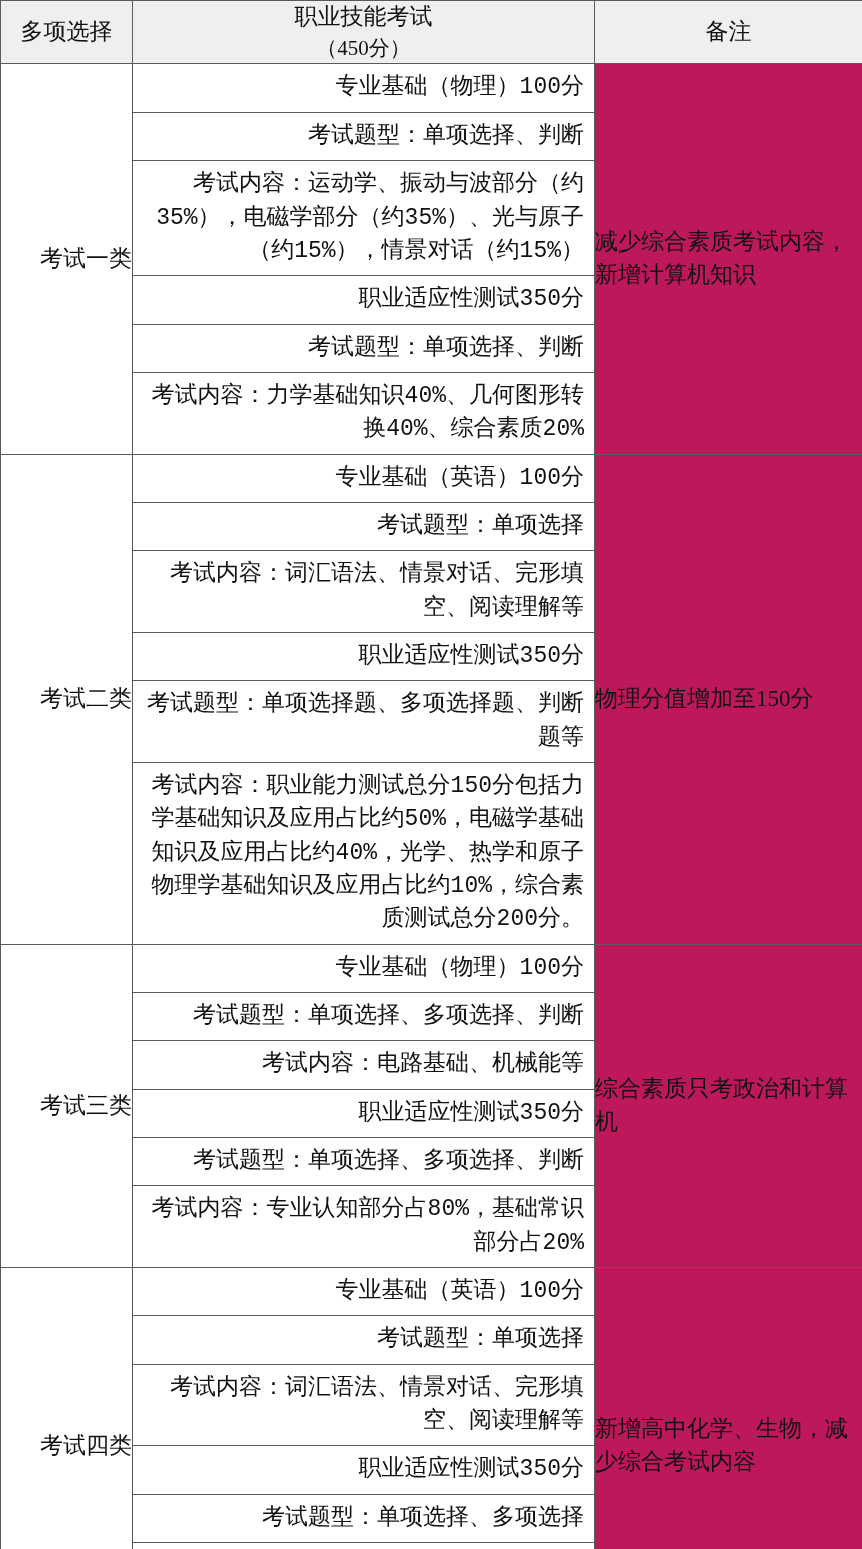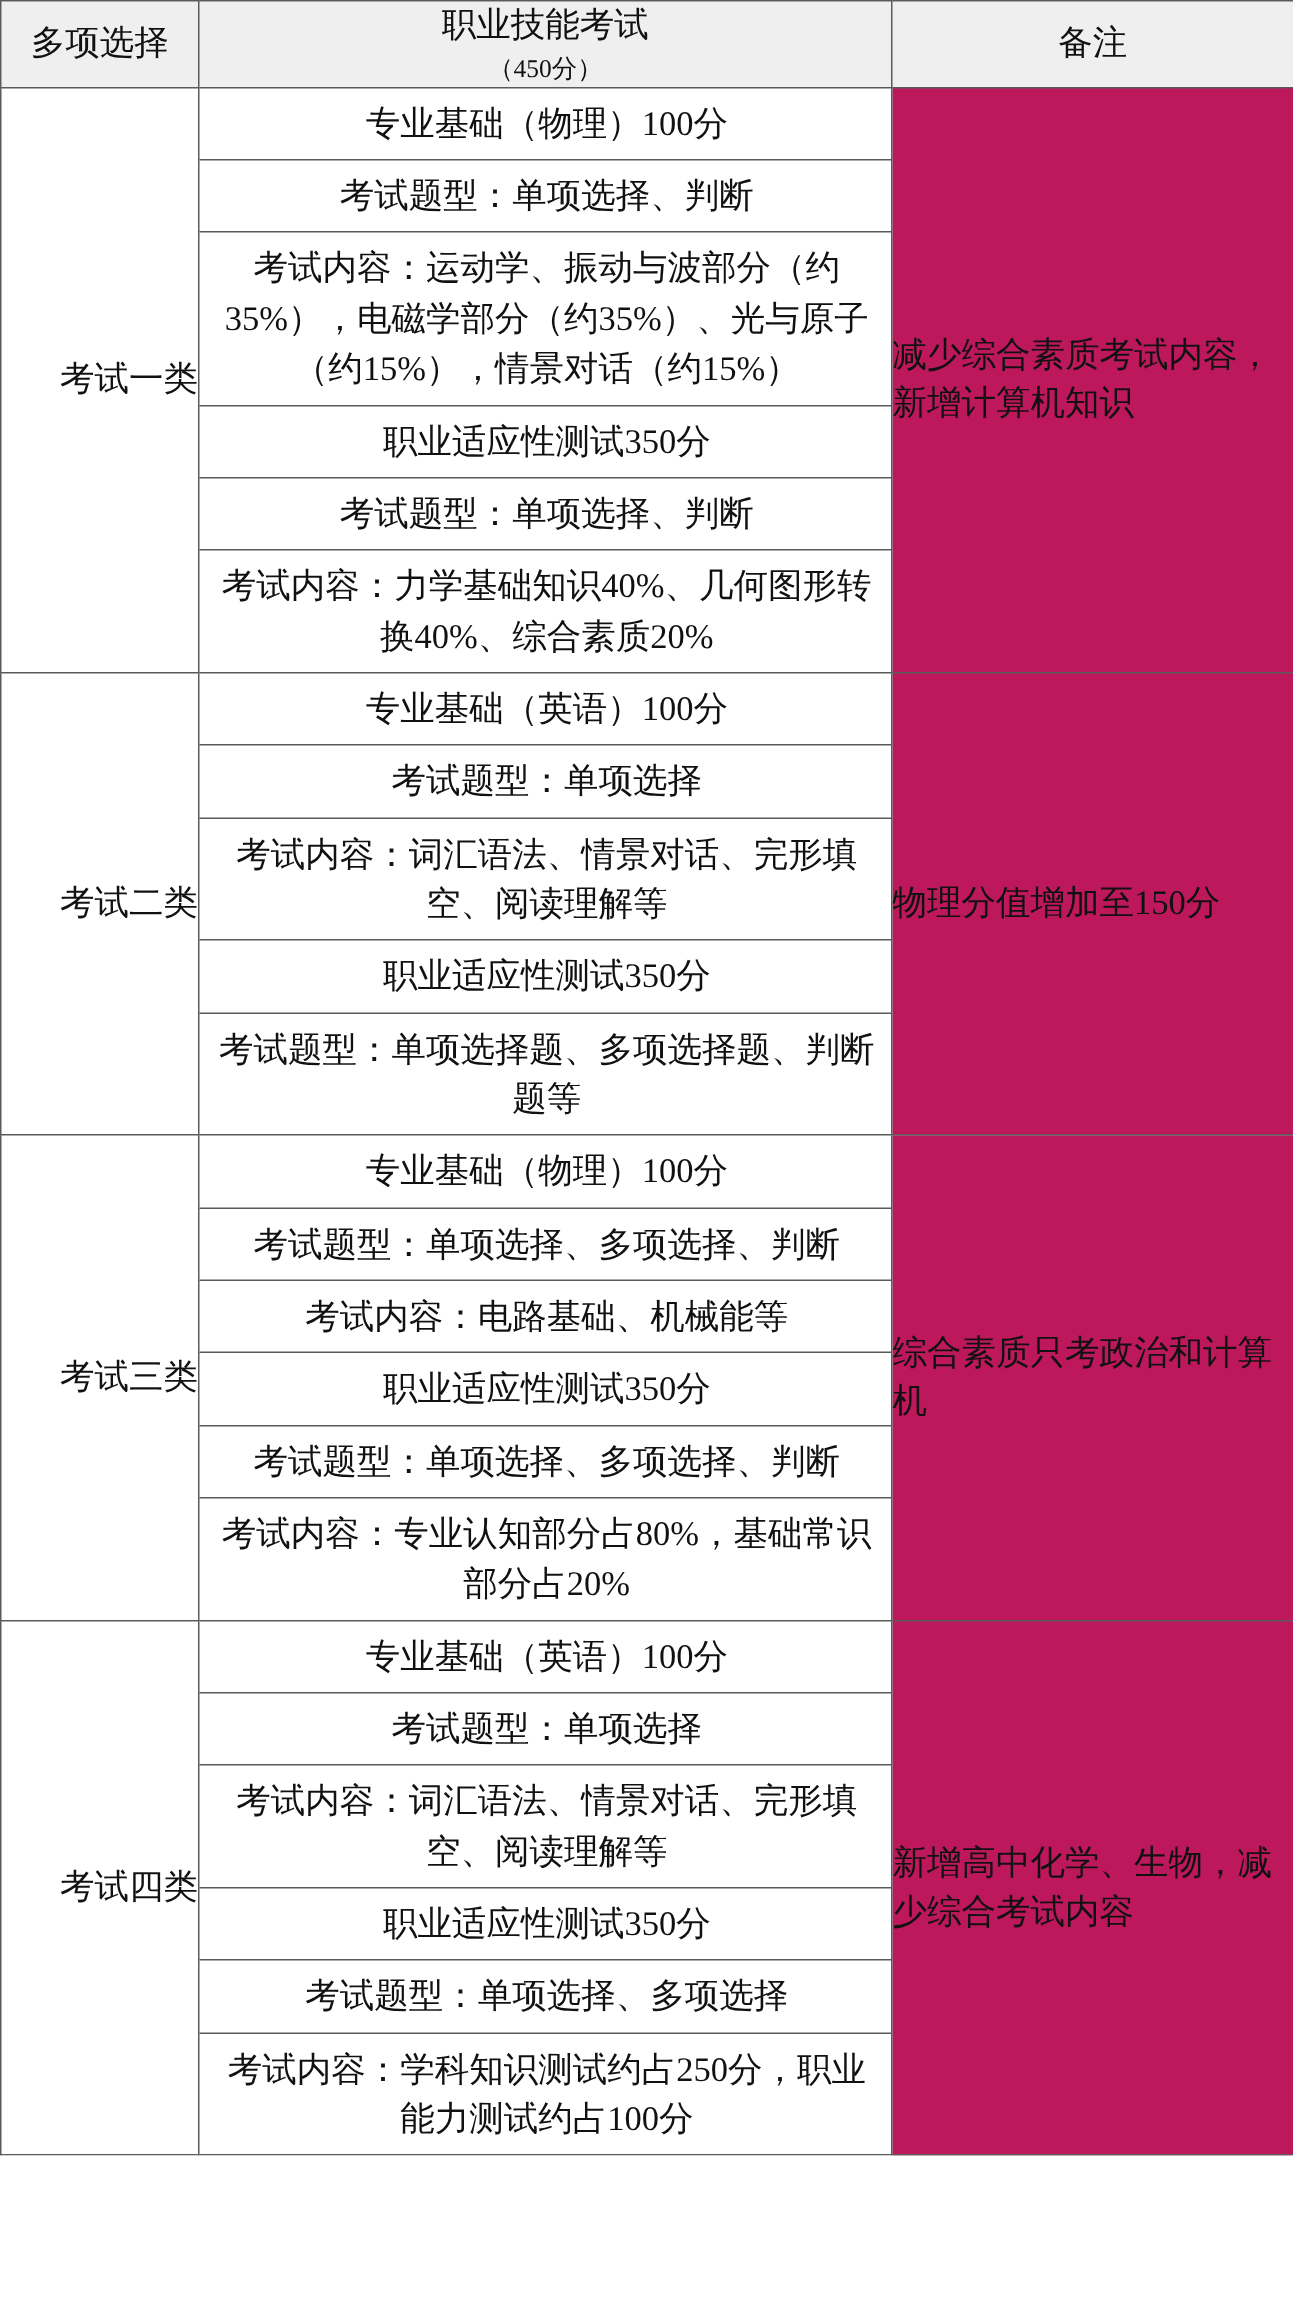--- a/index.html
+++ b/index.html
@@ -34,21 +34,21 @@
     padding: 0;
   }
   .hdr {
     background: #efefef;
     text-align: center;
     padding: 10px 6px;
     font-size: 25px;
   }
   .hdr-sub {
     display: block;
-    font-size: 17px;
+    font-size: 21px;
   }
   .cat {
     text-align: right;
     font-size: 25px;
     background: #ffffff;
   }
   .note {
     padding: 10px 14px;
     font-size: 23px;
     line-height: 1.5;
@@ -60,22 +60,23 @@
     border-collapse: collapse;
     width: 100%;
     table-layout: fixed;
   }
   table.inner td {
     border: 0;
     border-bottom: 1px solid #5a5a5a;
     padding: 7px 10px 7px 12px;
     font-size: 23px;
     line-height: 1.45;
-    text-align: center;
+    text-align: right;
     vertical-align: top;
+    font-family: Liberation Mono, monospace;
   }
   table.inner tr:last-child td {
     border-bottom: 0;
   }
   .mid-cell { padding: 0; vertical-align: top; }
 </style>
 </head>
 <body>
 
 <div class="sheet">
@@ -139,20 +140,23 @@
                 </tr>
             <tr>
                   <td>考试内容：词汇语法、情景对话、完形填空、阅读理解等</td>
                 </tr>
             <tr>
                   <td>职业适应性测试350分</td>
                 </tr>
             <tr>
                   <td>考试题型：单项选择题、多项选择题、判断题等</td>
                 </tr>
+            <tr>
+                  <td>考试内容：职业能力测试总分150分包括力学基础知识及应用占比约50%，电磁学基础知识及应用占比约40%，光学、热学和原子物理学基础知识及应用占比约10%，综合素质测试总分200分。</td>
+                </tr>
           </tbody>
             </table>
         </td>
         <td class="note">物理分值增加至150分</td>
       </tr>
 
       <tr>
         <td class="cat">考试三类</td>
         <td class="mid-cell">
           <table class="inner">

